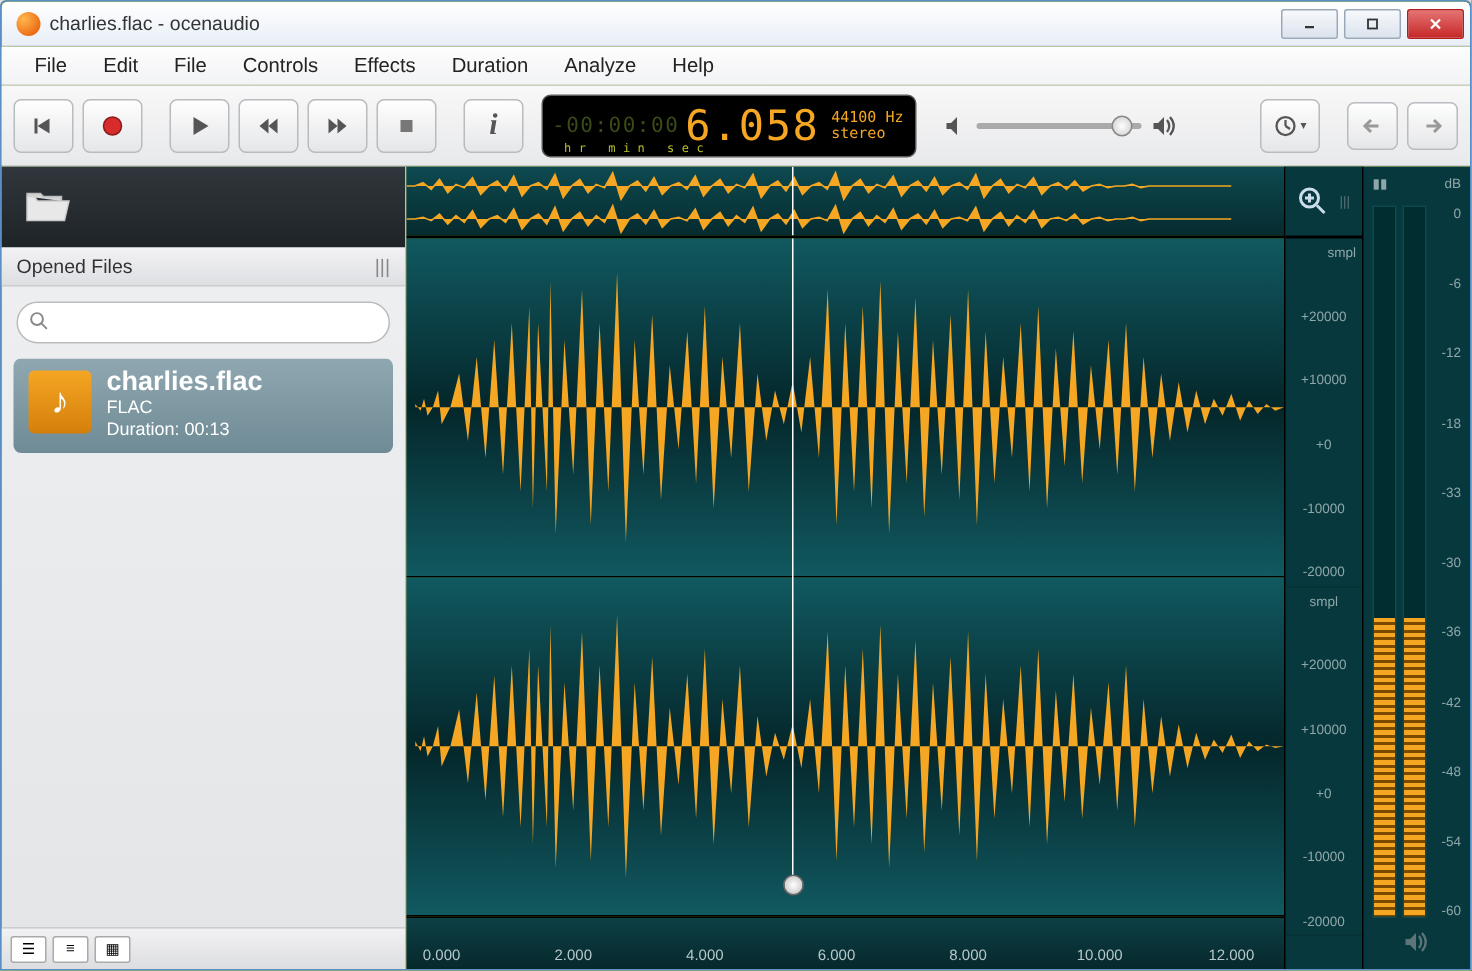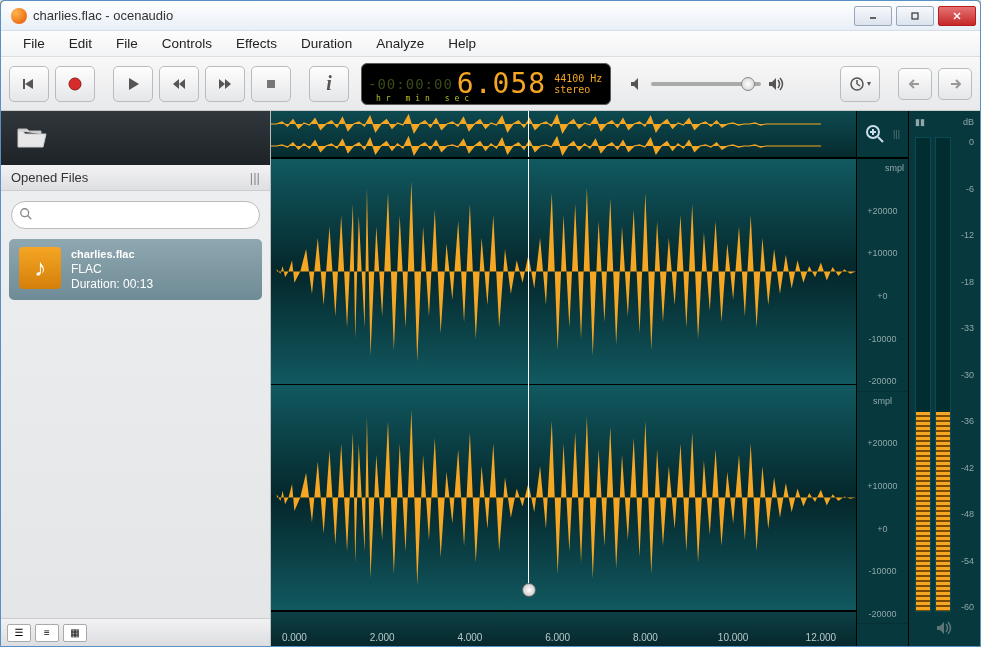--- a/index.html
+++ b/index.html
@@ -38,21 +38,21 @@
     .sidebar .folder-hdr svg{ width:32px; height:32px; }
     .sidebar .section-title{ height:26px; display:flex; align-items:center; justify-content:space-between; padding:0 10px; font-size:13px; color:#333; background:linear-gradient(#f2f2f4,#dedfe2); border-bottom:1px solid #ccc;}
     .searchwrap{ padding:10px; }
     .search { width:100%; height:28px; border-radius:14px; border:1px solid #bbb; padding:0 10px 0 28px; font-size:12px; background:#fff; outline:none; }
     .searchwrap{position:relative}
     .searchwrap svg{position:absolute; left:18px; top:16px; width:14px; height:14px; color:#888;}
     .filelist{ flex:1; overflow:auto; padding:0 8px;}
     .file-item{ background:linear-gradient(#8fa7b0,#6f8b95); border-radius:5px; padding:8px 10px; display:flex; gap:10px; color:#fff; }
     .file-item .thumb{ width:42px; height:42px; background:linear-gradient(#f5a623,#d47f0b); border-radius:4px; display:flex; align-items:center; justify-content:center; font-size:24px;}
     .file-item .meta{ font-size:12px; line-height:15px;}
-    .file-item .meta b{font-size:11px; font-weight:600;}
+    .file-item .meta b{font-size:18px; font-weight:600;}
     .sidebar .footer{ height:28px; background:linear-gradient(#f2f2f4,#dcdde0); display:flex; align-items:center; padding:0 6px; gap:4px; border-top:1px solid #ccc;}
     .sidebar .footer .vbtn{ width:24px; height:18px; border:1px solid #aaa; border-radius:2px; background:#fff; display:flex; align-items:center; justify-content:center; font-size:10px; cursor:pointer;}
     .wavecol{ flex:1; display:flex; flex-direction:column; }
     .overview{ height:48px; background:linear-gradient(#0d4a50,#062b2f); border-bottom:2px solid #000; position:relative; overflow:hidden;}
     .track{ flex:1; position:relative; background:linear-gradient(180deg,#115960 0%,#04272b 50%,#115960 100%); border-bottom:1px solid #000;}
     .track:last-of-type{border-bottom:none}
     .time-ruler{ height:35px; background:linear-gradient(#0d4046,#06282c); border-top:1px solid #000; position:relative; font-size:10px; color:#b8c9cb;}
     .time-ruler span{position:absolute; bottom:3px; transform:translateX(-50%);}
     .playhead{position:absolute; top:0; bottom:22px; width:1px; background:#fff; left:44%; z-index:5;}
     .playhead::after{content:''; position:absolute; bottom:-8px; left:-6px; width:12px; height:12px; background:radial-gradient(#fff,#bbb); border:1px solid #666; border-radius:50%;}

